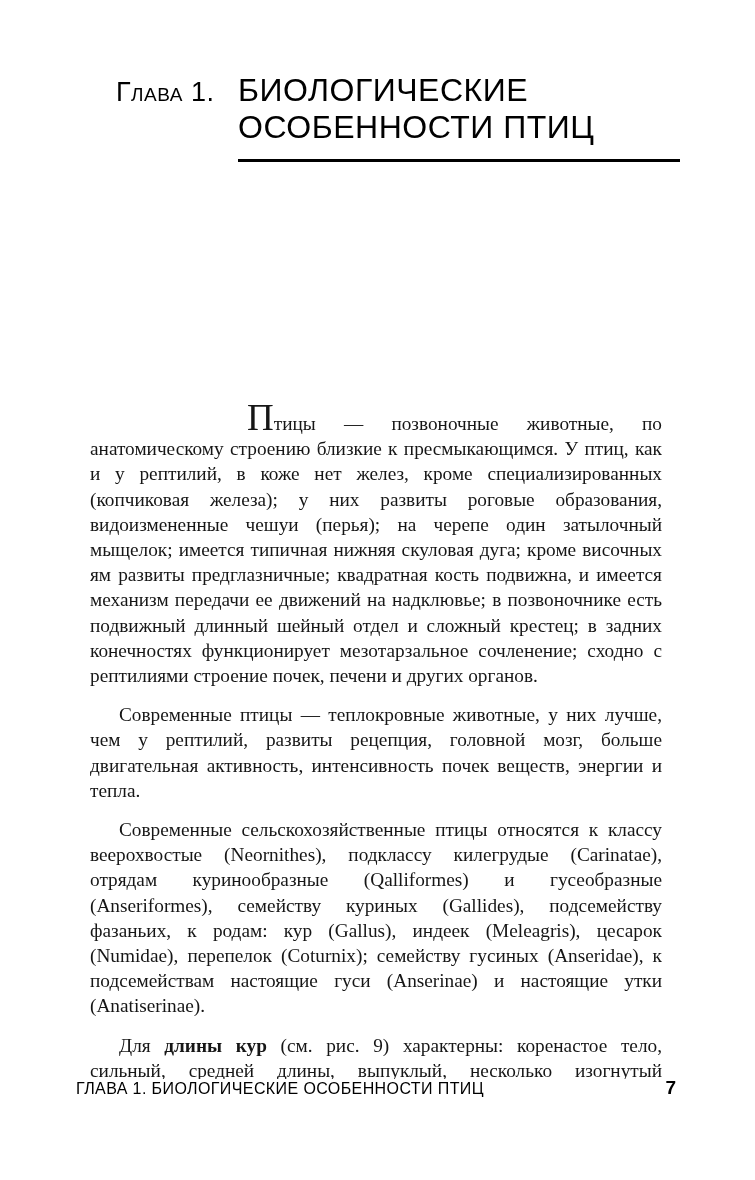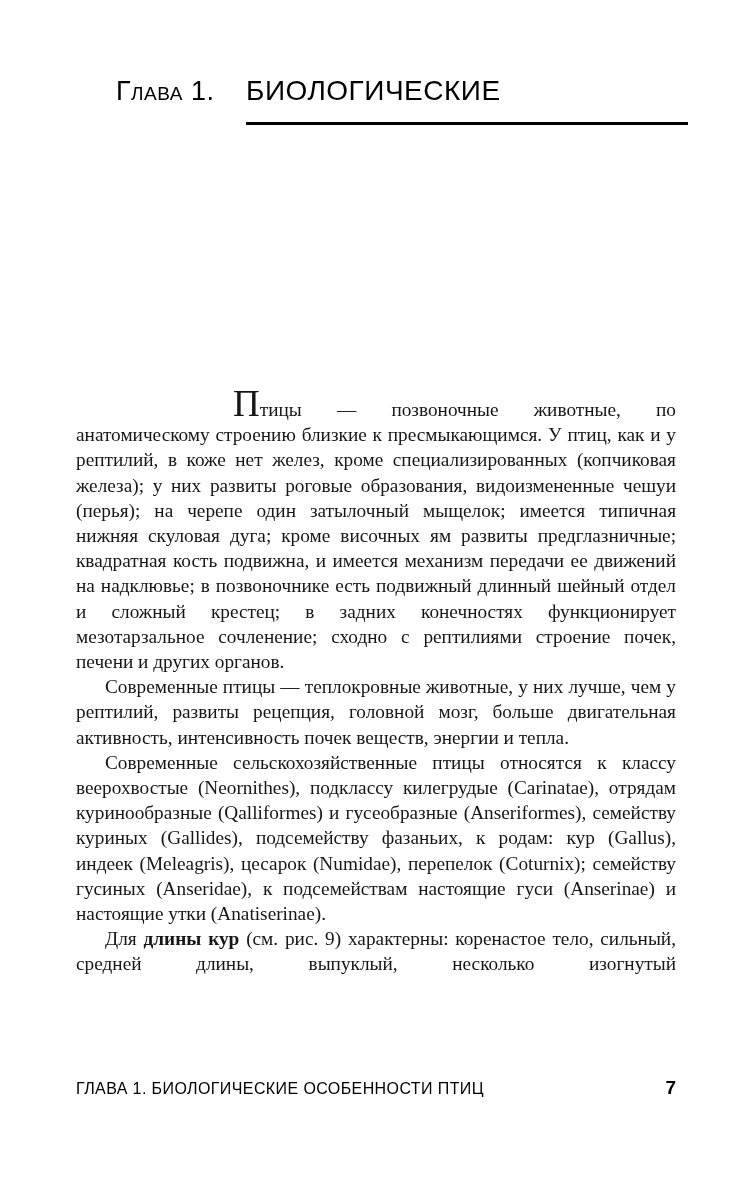--- a/index.html
+++ b/index.html
@@ -26,24 +26,23 @@
   }
   .chapter-label {
     width: 122px;
     flex: 0 0 122px;
     font-size: 27px;
     font-variant: small-caps;
     letter-spacing: 0.5px;
     white-space: nowrap;
   }
   .title-col {
-    font-size: 28px;
+    font-size: 32px;
     line-height: 37px;
     letter-spacing: 0.5px;
-    margin-left: 8px;
   }
   .title-line { white-space: nowrap; }
   .rule {
     width: 442px;
     height: 3px;
     background: #000000;
     margin-top: 13px;
   }
 
   
@@ -51,21 +50,21 @@
     position: absolute;
     left: 76px;
     top: 391px;
     width: 600px;
     max-height: 688px;
     overflow: hidden;
     font-size: 19.3px;
     line-height: 25.2px;
     text-align: justify;
   }
-  .body p { margin: 0; text-indent: 29px; font-family: Liberation Serif, serif; }
+  .body p { margin: 14px; text-indent: 29px; font-family: Liberation Serif, serif; }
   p.opening { text-indent: 157px; }
   .initial {
     font-size: 37px;
     line-height: 25px;
   }
   p.continues { text-align-last: justify; }
   .bold { font-weight: bold; }
 
   
   .footer {
@@ -90,20 +89,21 @@
 </style>
 </head>
 <body>
 
 <div class="page">
 
   <header class="heading">
     <div class="chapter-label">Глава 1.</div>
     <div class="title-col">
       <div class="title-line">БИОЛОГИЧЕСКИЕ</div>
+      <div class="title-line">ОСОБЕННОСТИ ПТИЦ</div>
       <div class="rule"></div>
     </div>
   </header>
 
   <main class="body">
     <p class="opening"><span class="initial">П</span><span>тицы — позвоночные животные, по анатомическому строению близкие к пресмыкающимся. У птиц, как и у рептилий, в коже нет желез, кроме специализированных (копчиковая железа); у них развиты роговые образования, видоизмененные чешуи (перья); на черепе один затылочный мыщелок; имеется типичная нижняя скуловая дуга; кроме височных ям развиты предглазничные; квадратная кость подвижна, и имеется механизм передачи ее движений на надклювье; в позвоночнике есть подвижный длинный шейный отдел и сложный крестец; в задних конечностях функционирует мезотарзальное сочленение; сходно с рептилиями строение почек, печени и других органов.</span></p>
     <p>Современные птицы — теплокровные животные, у них лучше, чем у рептилий, развиты рецепция, головной мозг, больше двигательная активность, интенсивность почек веществ, энергии и тепла.</p>
     <p>Современные сельскохозяйственные птицы относятся к классу веерохвостые (Neornithes), подклассу килегрудые (Carinatae), отрядам куринообразные (Qalliformes) и гусеобразные (Anseriformes), семейству куриных (Gallides), подсемейству фазаньих, к родам: кур (Gallus), индеек (Meleagris), цесарок (Numidae), перепелок (Coturnix); семейству гусиных (Anseridae), к подсемействам настоящие гуси (Anserinae) и настоящие утки (Anatiserinae).</p>
     <p class="continues"><span>Для </span><b class="bold">длины кур</b><span> (см. рис. 9) характерны: коренастое тело, сильный, средней длины, выпуклый, несколько изогнутый</span></p>
   </main>

